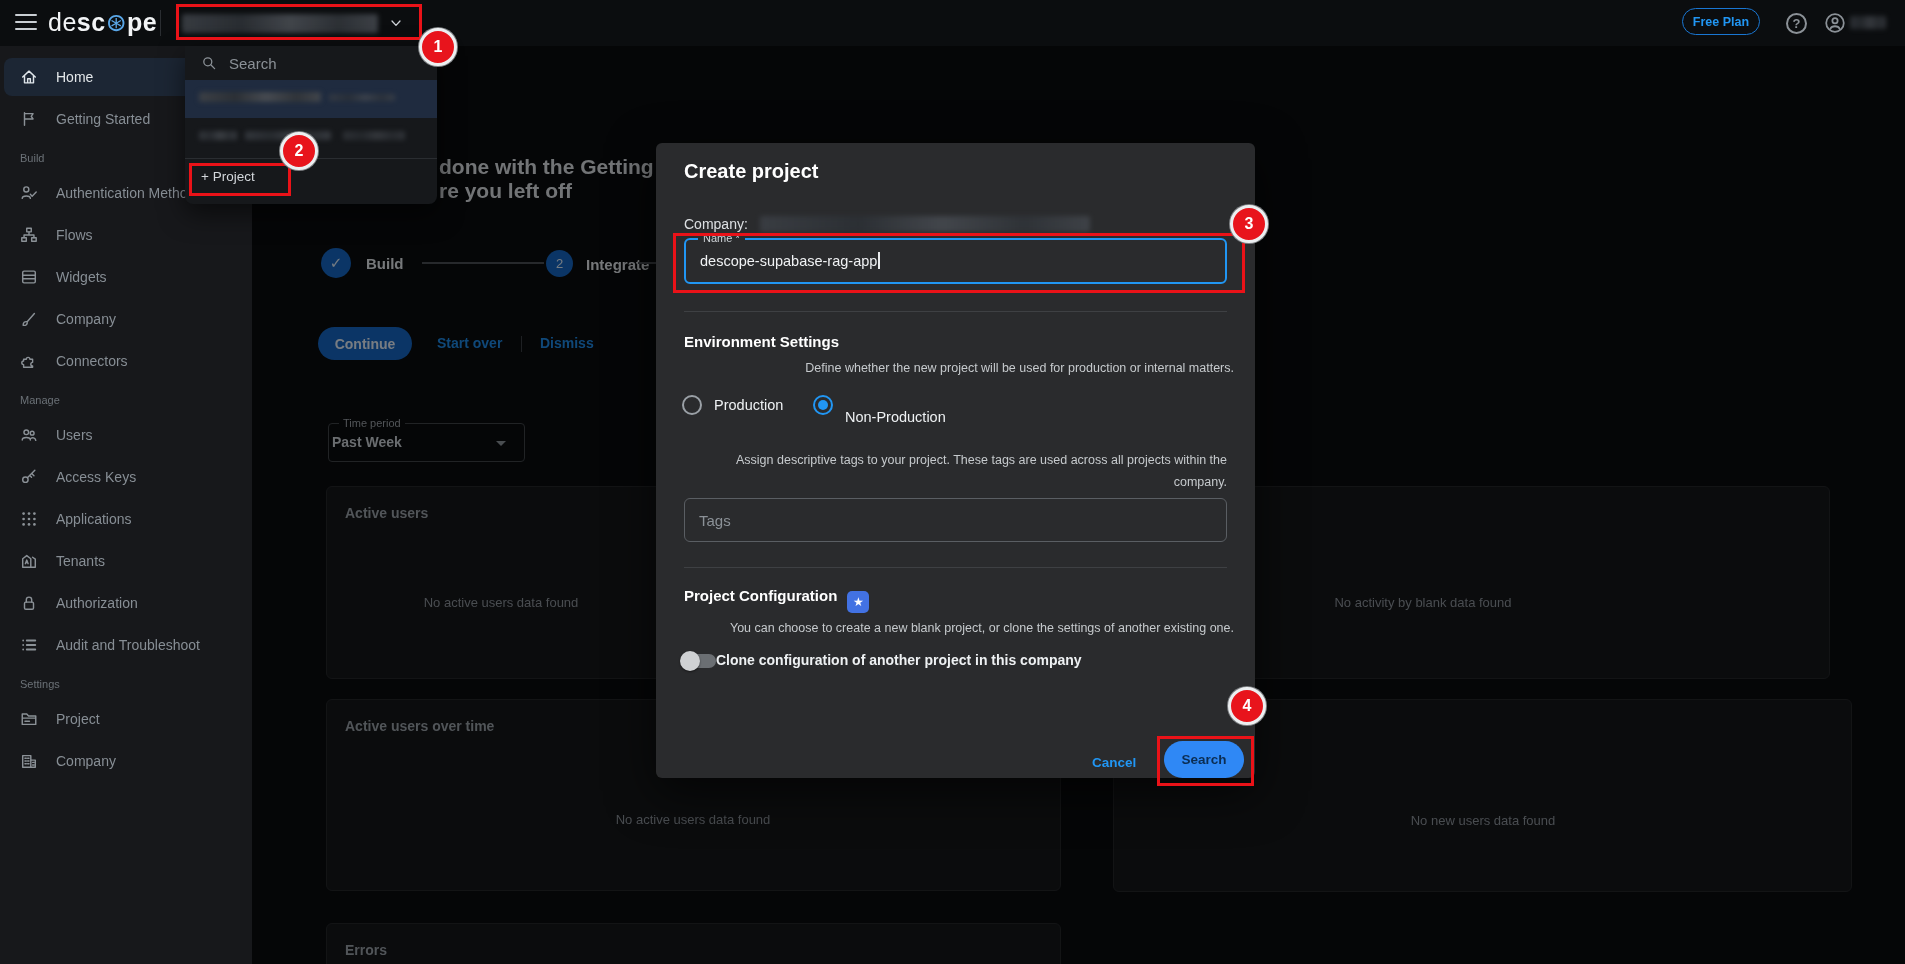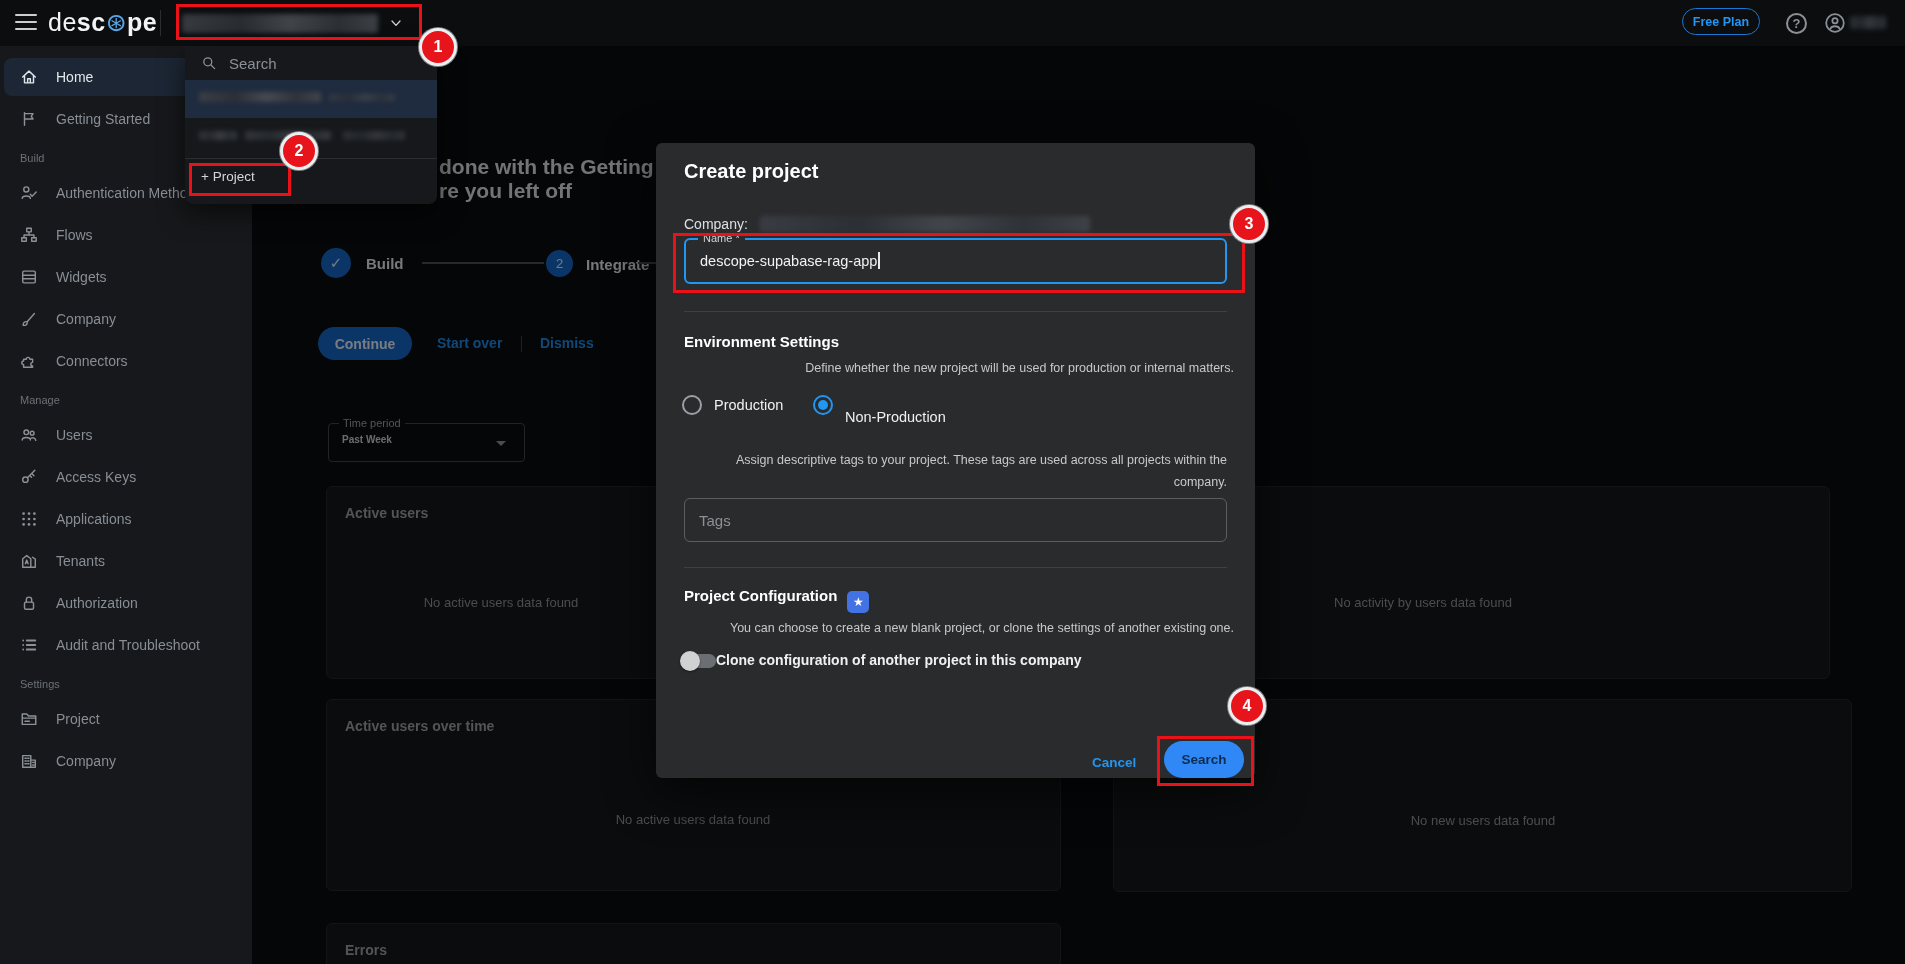--- a/index.html
+++ b/index.html
@@ -37,21 +37,21 @@
   .heading{position:absolute;left:187px;top:109px;font-size:21px;font-weight:bold;color:#d7dbdf;line-height:24px;}
   .step-circle{position:absolute;width:30px;height:30px;border-radius:50%;background:#1565c0;color:#dce8f6;display:flex;align-items:center;justify-content:center;font-size:15px;}
   .step-circle.small{width:27px;height:27px;font-size:13px;}
   .step-label{position:absolute;font-size:15px;font-weight:bold;color:#dfe3e7;}
   .step-line{position:absolute;height:2px;background:#4a4e53;}
   .btn-continue{position:absolute;left:66px;top:281px;width:94px;height:33px;border-radius:17px;background:#1565c0;color:#e2ebf6;font-size:14px;font-weight:bold;display:flex;align-items:center;justify-content:center;cursor:pointer;}
   .link-btn{position:absolute;top:289px;font-size:14px;font-weight:bold;color:#1e88e5;cursor:pointer;}
   .btn-sep{position:absolute;left:269px;top:290px;width:1px;height:16px;background:#3a3e42;}
   .tp-select{position:absolute;left:76px;top:377px;width:197px;height:39px;border:1px solid #3f4347;border-radius:4px;cursor:pointer;}
   .tp-legend{position:absolute;left:10px;top:-7px;padding:0 4px;background:#0a0c0e;font-size:11px;color:#9aa0a6;}
-  .tp-value{position:absolute;left:13px;top:10px;font-size:10px;font-weight:bold;color:#c9ced3;}
+  .tp-value{position:absolute;left:3px;top:10px;font-size:14px;font-weight:bold;color:#c9ced3;}
   .tp-caret{position:absolute;right:18px;top:17px;width:0;height:0;border-left:5px solid transparent;border-right:5px solid transparent;border-top:5px solid #8b9197;}
   .card{position:absolute;background:#15171a;border:1px solid #242629;border-radius:6px;}
   .card-title{position:absolute;left:18px;top:18px;font-size:14px;font-weight:bold;color:#99a0a7;}
   .card-empty{position:absolute;transform:translateX(-50%);font-size:13px;color:#8b9198;white-space:nowrap;}
 
   .backdrop{position:absolute;left:252px;top:46px;right:0;bottom:0;background:rgba(0,0,0,0.47);z-index:5;}
 
   
   .dropdown{position:absolute;left:185px;top:46px;width:252px;height:158px;background:#16181b;z-index:20;box-shadow:0 10px 26px rgba(0,0,0,.55);border-radius:0 0 8px 8px;}
   .dd-search{position:absolute;left:0;top:0;width:252px;height:34px;display:flex;align-items:center;gap:12px;padding-left:16px;cursor:text;}
@@ -125,21 +125,21 @@
       <span class="tp-legend">Time period</span>
       <span class="tp-value">Past Week</span>
       <span class="tp-caret"></span>
     </div>
 
     <div class="card" style="left:74px;top:440px;width:735px;height:193px;">
       <div class="card-title">Active users</div>
       <div class="card-empty" style="left:174px;top:108px;">No active users data found</div>
     </div>
     <div class="card" style="left:839px;top:440px;width:739px;height:193px;">
-      <div class="card-empty" style="left:331px;top:108px;">No activity by users data found</div>
+      <div class="card-empty" style="left:331px;top:108px;">No activity by blank data found</div>
     </div>
     <div class="card" style="left:74px;top:653px;width:735px;height:192px;">
       <div class="card-title">Active users over time</div>
       <div class="card-empty" style="left:366px;top:112px;">No active users data found</div>
     </div>
     <div class="card" style="left:861px;top:653px;width:739px;height:193px;">
       <div class="card-empty" style="left:369px;top:113px;">No new users data found</div>
     </div>
     <div class="card" style="left:74px;top:877px;width:735px;height:120px;">
       <div class="card-title">Errors</div>

